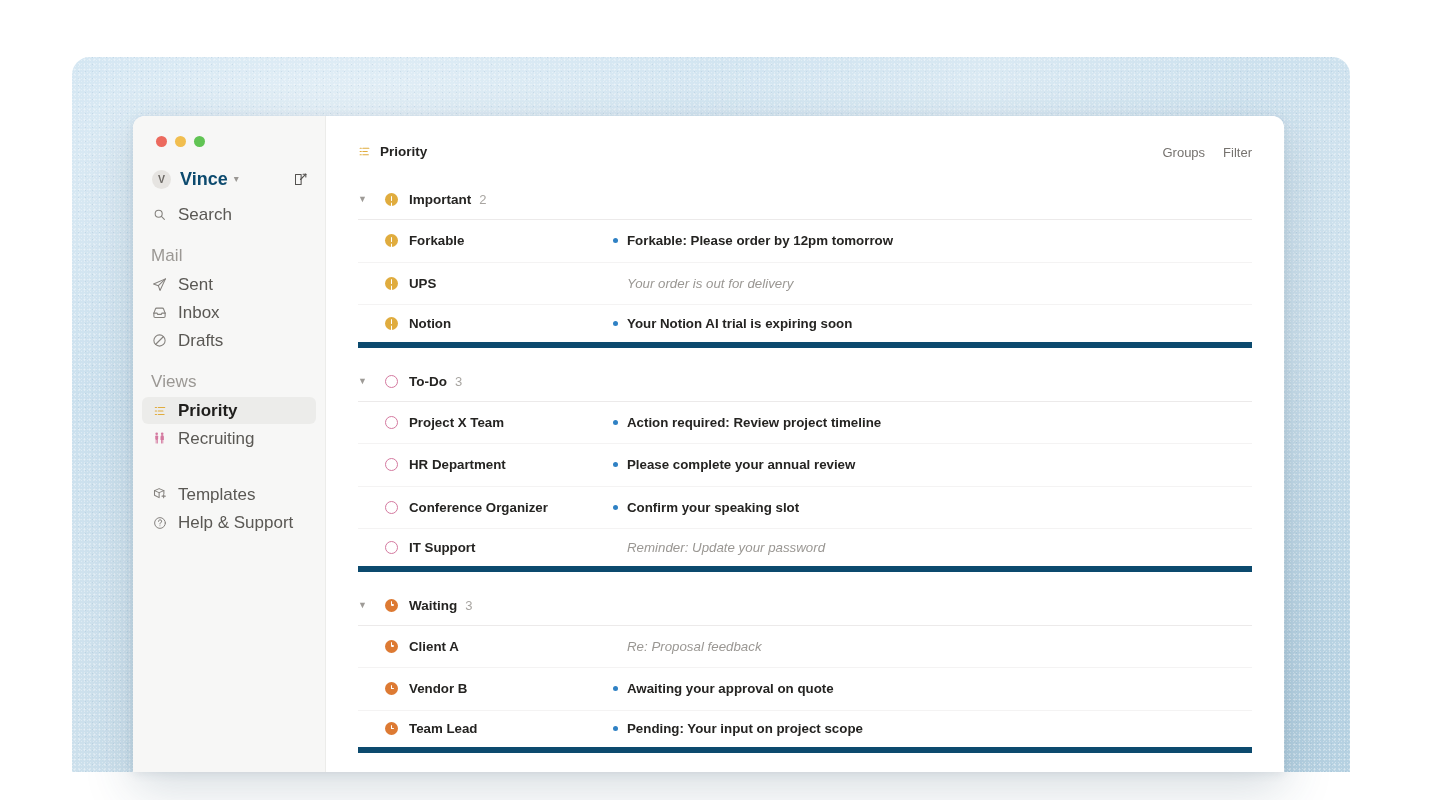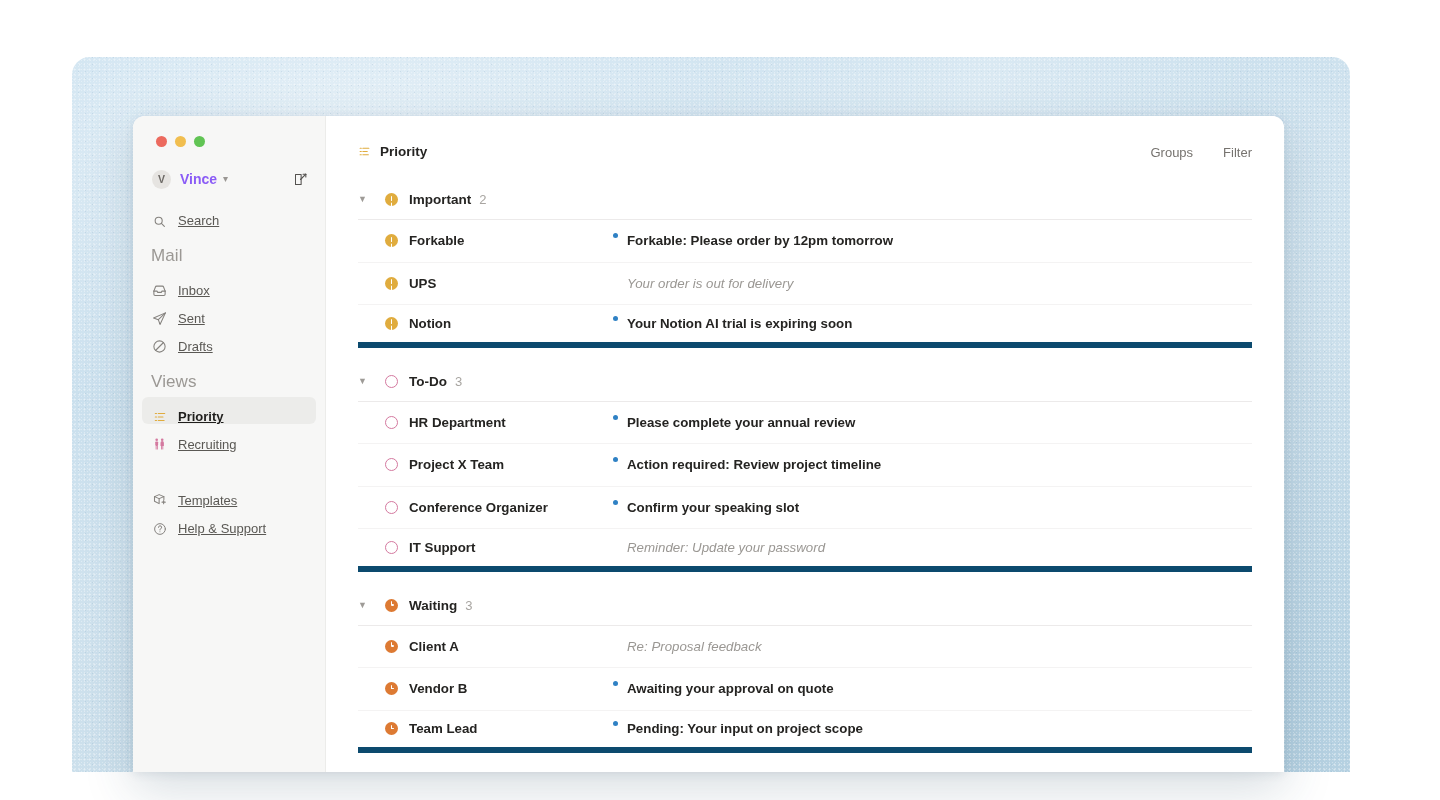--- a/index.html
+++ b/index.html
@@ -77,39 +77,38 @@
     height: 28px;
   }
   .avatar {
     width: 19px; height: 19px; border-radius: 50%;
     background: #e6e4e1; color: #6d6a66;
     font-size: 10.5px; font-weight: 600;
     display: flex; align-items: center; justify-content: center;
     flex: 0 0 19px;
   }
   .acct-name {
-    margin-left: 9px; font-size: 14px; font-weight: 600; color: #8b5cf6;
+    margin-left: 9px; font-size: 18px; font-weight: 600; color: #0c4a6e;
   }
   .chev-down {
     margin-left: 6px; color: #9a9793; font-size: 10px; line-height: 1;
   }
   .compose-btn {
     margin-left: auto; color: #54524f;
     display: flex; align-items: center; justify-content: center;
     width: 20px; height: 20px;
   }
 
   .nav-row {
-    display: flex; align-items: flex-end;
+    display: flex; align-items: center;
     height: 27px; padding: 0 9px;
     margin-top: 1px;
     border-radius: 6px;
-    color: #5a5854; font-size: 13px;
+    color: #5a5854; font-size: 17px;
     cursor: default;
-    text-decoration: underline;
   }
   .nav-row.active { background: #ececea; color: #1f1e1c; font-weight: 600; }
   .nav-row .ico {
     width: 17px; flex: 0 0 17px; margin-right: 10px;
     display: flex; align-items: center; justify-content: center;
     color: #85827e;
   }
   .nav-row .lbl { white-space: nowrap; }
 
   .search-row { margin-top: 8px; }
@@ -130,21 +129,21 @@
   }
   #main-header {
     height: 74px;
     display: flex; align-items: flex-start;
     padding: 28px 32px 0 32px;
   }
   .view-title {
     display: flex; align-items: center; gap: 9px;
     font-size: 13.5px; font-weight: 700; color: #252422;
   }
-  .hdr-actions { margin-left: auto; display: flex; gap: 30px; padding-top: 1px; align-items: flex-end; }
+  .hdr-actions { margin-left: auto; display: flex; gap: 18px; padding-top: 1px; align-items: flex-end; }
   .hdr-btn { font-size: 13px; color: #76736f; }
 
   .list-area { padding: 0 32px; }
 
   .group { margin-bottom: 10px; }
   .group-head {
     display: flex; align-items: center;
     height: 30px;
     padding-bottom: 10px;
     border-bottom: 1px solid #eceaea;
@@ -164,21 +163,21 @@
     border-bottom: 1px solid #f4f3f3;
   }
   .group .row:last-child { border-bottom: 6px solid #0c4a6e; }
   .row .spacer { width: 27px; flex: 0 0 27px; }
   .row-icon { width: 14px; flex: 0 0 14px; margin-right: 10px; display:flex; align-items:center; }
   .sender {
     width: 204px; flex: 0 0 204px;
     font-size: 13.3px; font-weight: 700; color: #252422;
     white-space: nowrap; overflow: hidden;
   }
-  .subject-wrap { display: flex; }
+  .subject-wrap { display: flex; align-items: center; }
   .unread-dot {
     width: 5px; height: 5px; border-radius: 50%;
     background: #2f81c4; flex: 0 0 5px; margin-right: 9px;
   }
   .unread-dot.hidden { background: transparent; }
   .subject { font-size: 13.3px; color: #252422; font-weight: 700; white-space: nowrap; }
   .subject.read { color: #9a9793; font-weight: 400; font-style: italic; }
 
   
   .badge {
@@ -249,36 +248,36 @@
         </svg>
       </span>
       <span class="lbl">Search</span>
     </div>
 
     <div class="sec-label">Mail</div>
 
     <div class="nav-row">
       <span class="ico">
         <svg width="15" height="15" viewBox="0 0 24 24" fill="none" stroke="currentColor" stroke-width="1.7" stroke-linecap="round" stroke-linejoin="round">
+          <path d="M21.5 3 2.5 11.2l7.6 2.7 2.7 7.6z"></path>
+            <path d="M10.1 13.9 21.5 3"></path>
+        </svg>
+      </span>
+      <span class="lbl">Sent</span>
+    </div>
+
+    <div class="nav-row">
+      <span class="ico">
+        <svg width="15" height="15" viewBox="0 0 24 24" fill="none" stroke="currentColor" stroke-width="1.7" stroke-linecap="round" stroke-linejoin="round">
           <path d="M3 13v5a2 2 0 0 0 2 2h14a2 2 0 0 0 2-2v-5"></path>
           <path d="M3 13 5.5 6.5A2 2 0 0 1 7.4 5h9.2a2 2 0 0 1 1.9 1.5L21 13"></path>
           <path d="M3 13h5l1.2 2h5.6l1.2-2h5"></path>
         </svg>
       </span>
       <span class="lbl">Inbox</span>
-    </div>
-
-    <div class="nav-row">
-      <span class="ico">
-        <svg width="15" height="15" viewBox="0 0 24 24" fill="none" stroke="currentColor" stroke-width="1.7" stroke-linecap="round" stroke-linejoin="round">
-          <path d="M21.5 3 2.5 11.2l7.6 2.7 2.7 7.6z"></path>
-            <path d="M10.1 13.9 21.5 3"></path>
-        </svg>
-      </span>
-      <span class="lbl">Sent</span>
     </div>
 
     <div class="nav-row">
       <span class="ico">
         <svg width="15" height="15" viewBox="0 0 24 24" fill="none" stroke="currentColor" stroke-width="1.7" stroke-linecap="round">
           <circle cx="12" cy="12" r="9"></circle>
             <path d="M18.4 5.6 5.6 18.4"></path>
         </svg>
       </span>
       <span class="lbl">Drafts</span>
@@ -424,36 +423,36 @@
             </span>
           <span class="group-name">To-Do</span>
           <span class="group-count">3</span>
         </div>
 
         <div class="row">
           <span class="spacer"></span>
           <span class="row-icon">
               <span class="badge todo"></span>
             </span>
+          <span class="sender">Project X Team</span>
+          <span class="subject-wrap">
+            <span class="unread-dot"></span>
+            <span class="subject">Action required: Review project timeline</span>
+          </span>
+        </div>
+
+        <div class="row">
+          <span class="spacer"></span>
+          <span class="row-icon">
+              <span class="badge todo"></span>
+            </span>
           <span class="sender">HR Department</span>
           <span class="subject-wrap">
             <span class="unread-dot"></span>
             <span class="subject">Please complete your annual review</span>
-          </span>
-        </div>
-
-        <div class="row">
-          <span class="spacer"></span>
-          <span class="row-icon">
-              <span class="badge todo"></span>
-            </span>
-          <span class="sender">Project X Team</span>
-          <span class="subject-wrap">
-            <span class="unread-dot"></span>
-            <span class="subject">Action required: Review project timeline</span>
           </span>
         </div>
 
         <div class="row">
           <span class="spacer"></span>
           <span class="row-icon">
               <span class="badge todo"></span>
             </span>
           <span class="sender">Conference Organizer</span>
           <span class="subject-wrap">

